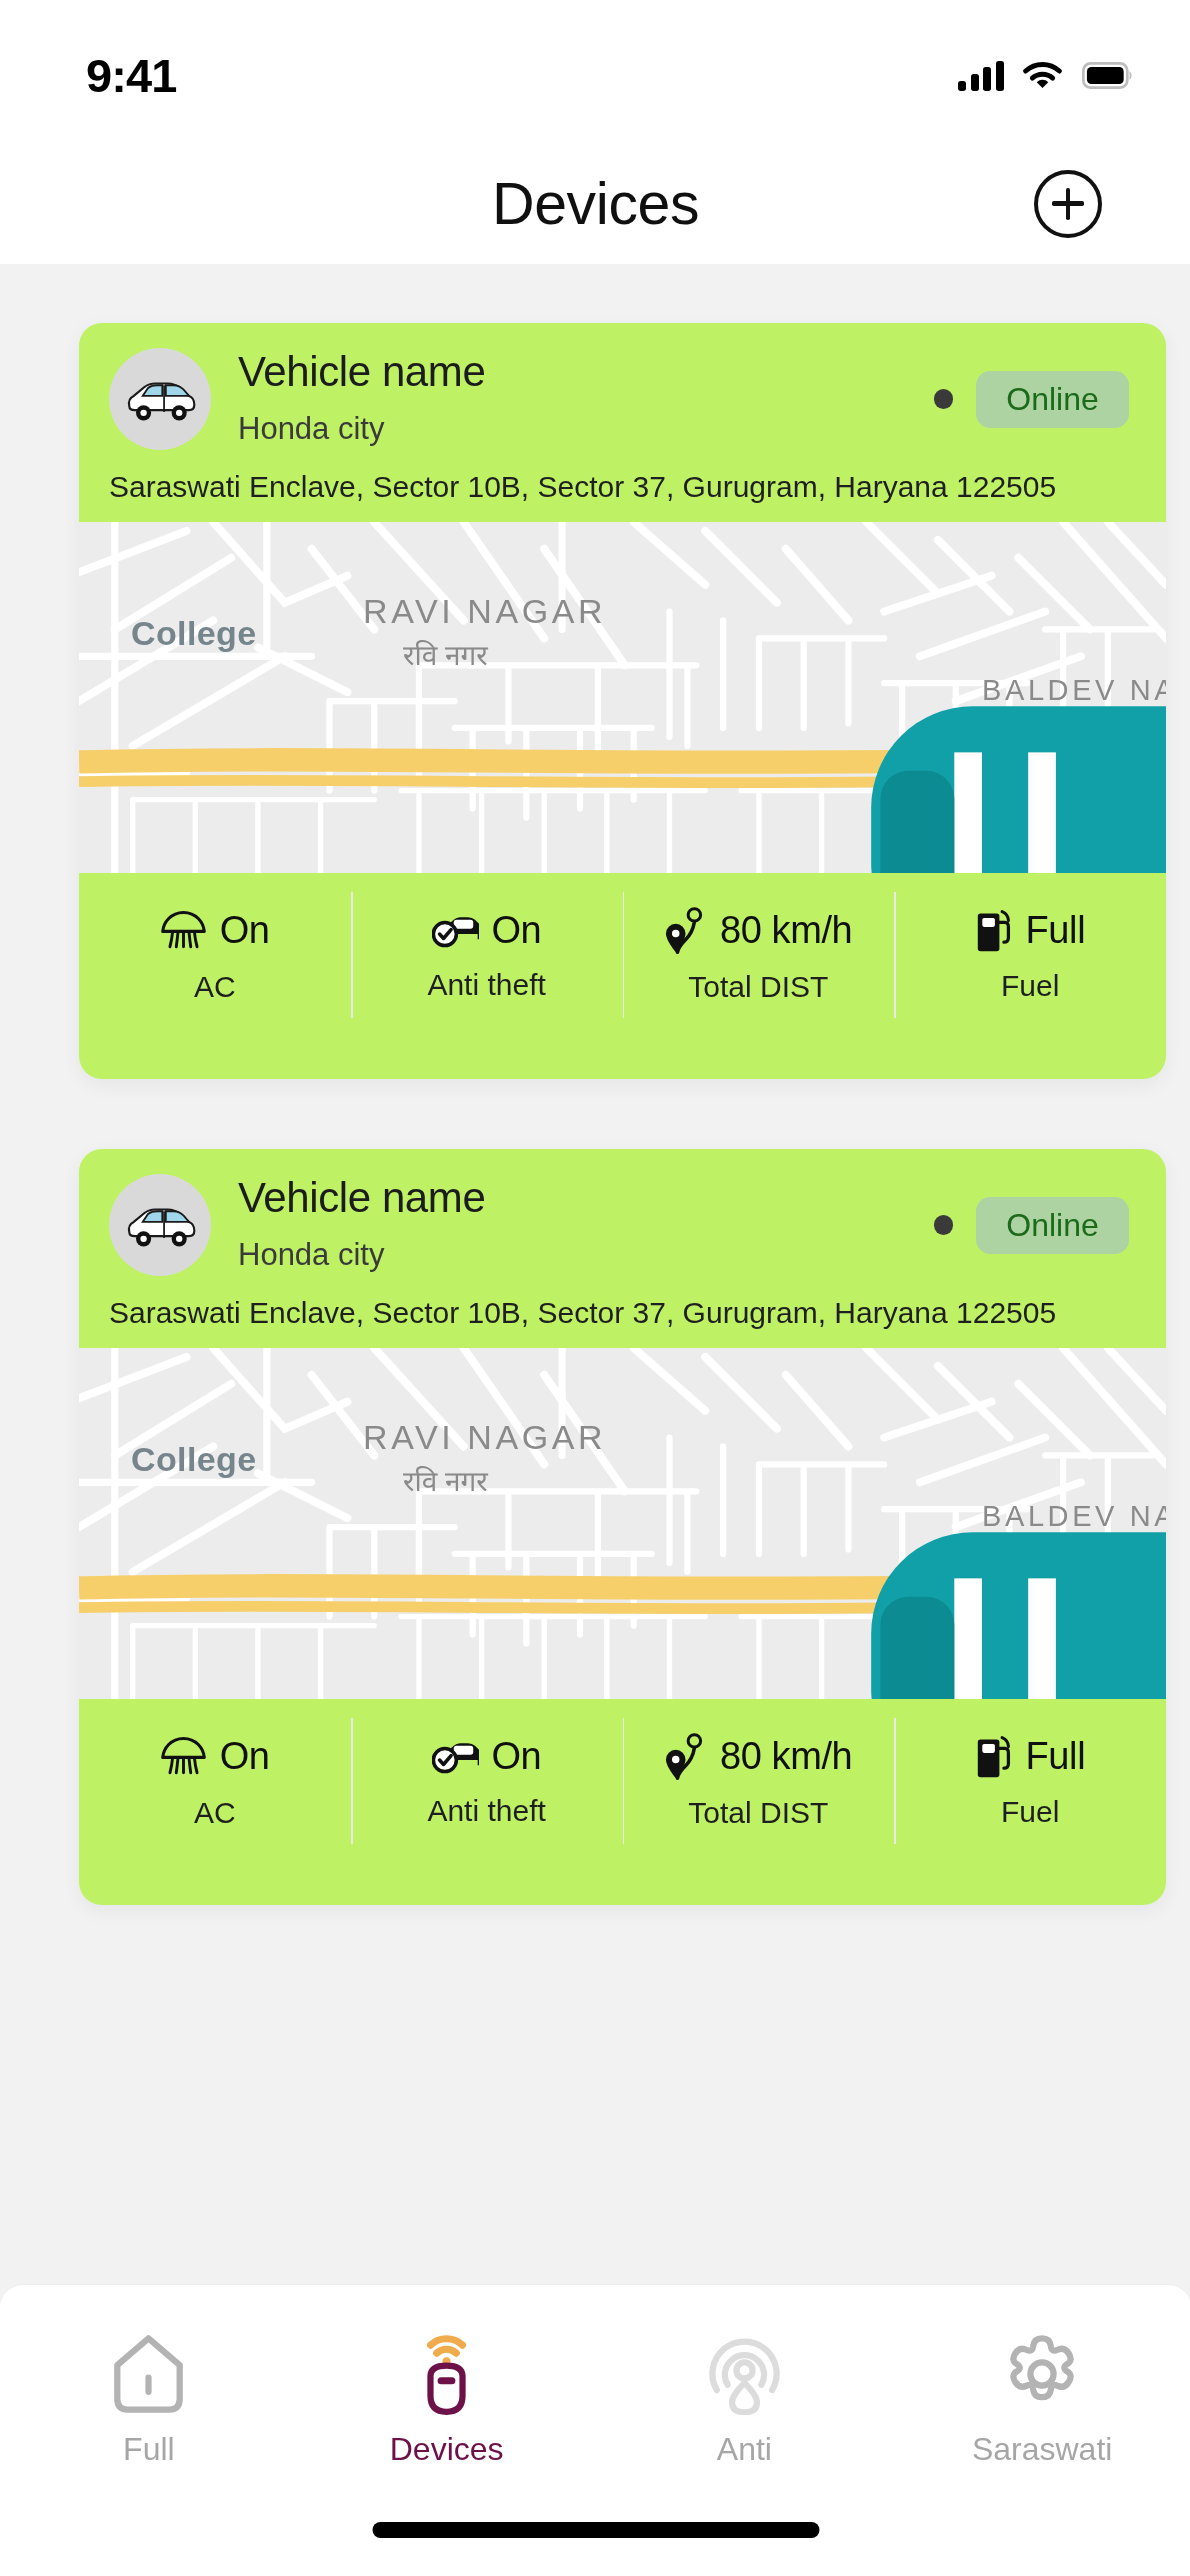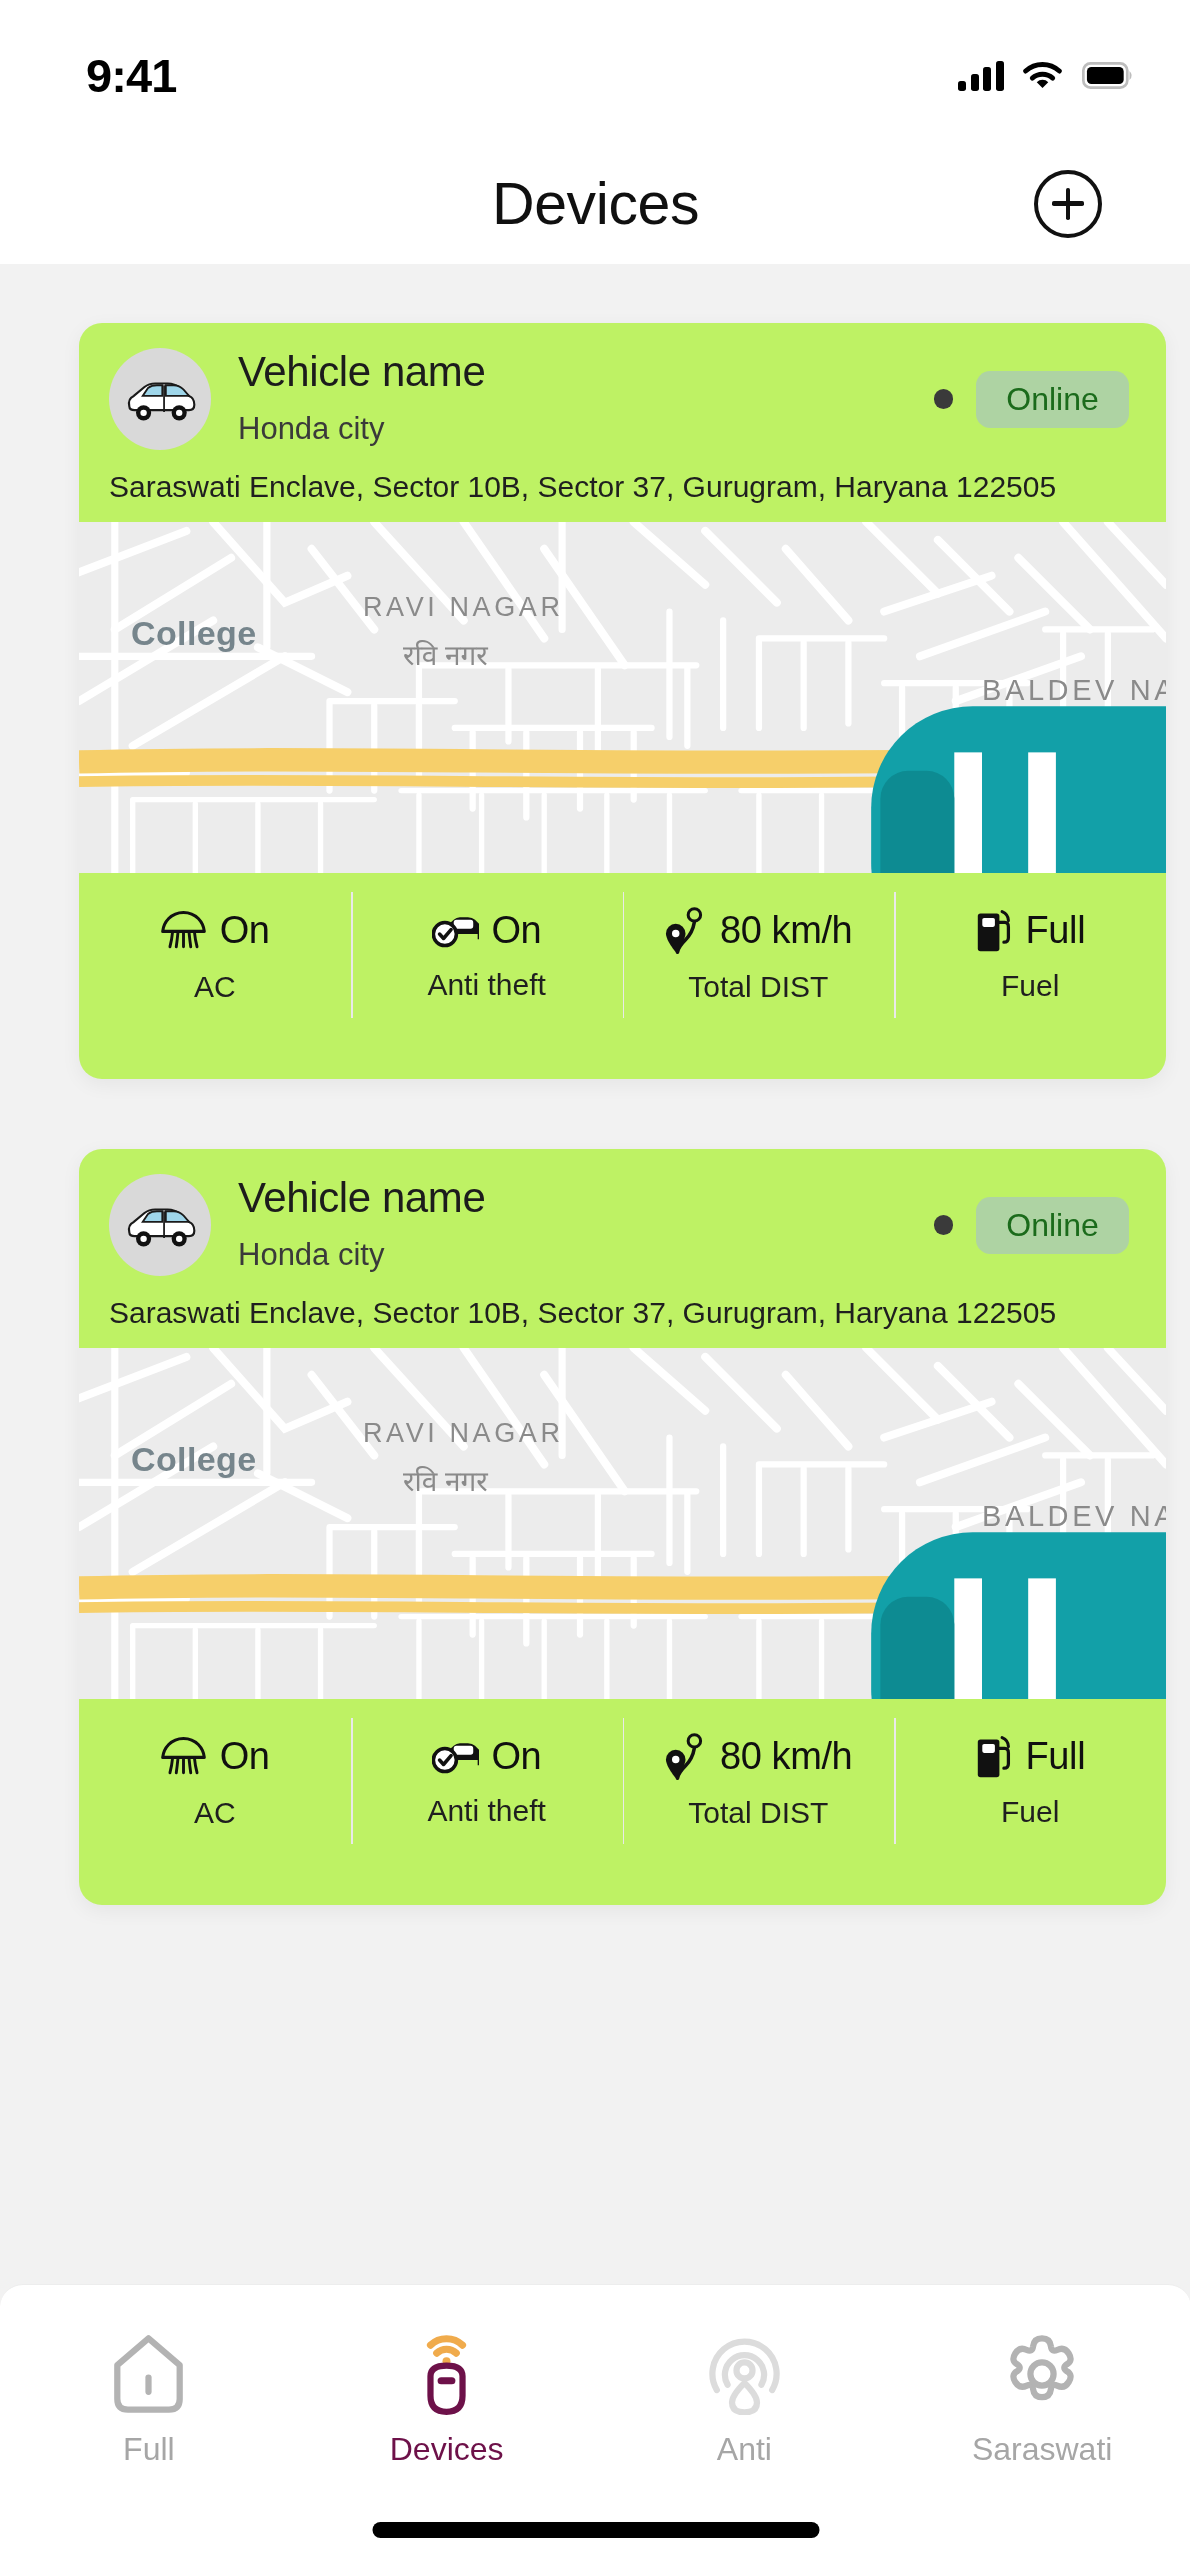--- a/index.html
+++ b/index.html
@@ -84,21 +84,21 @@
   }
 
   
   .map {
     position:relative; width:100%; height:351px;
     background:#ececec; overflow:hidden;
   }
   .map svg { position:absolute; inset:0; width:100%; height:100%; display:block; }
   .map-lbl { position:absolute; font-weight:600; pointer-events:none; }
   .lbl-college  { left:52px; top:92px; font-size:34px; color:#76858c; letter-spacing:0.4px; }
-  .lbl-ravi     { left:284px; top:70px;  font-size:27px; color:#8a8a8a; letter-spacing:3.6px; font-weight:500; }
+  .lbl-ravi     { left:284px; top:70px;  font-size:34px; color:#8a8a8a; letter-spacing:3.6px; font-weight:500; }
   .lbl-ravi-hi  { left:324px; top:113px; font-size:28px; color:#8a8a8a; font-weight:500; }
   .lbl-baldev   { left:903px; top:152px; font-size:29px; color:#8a8a8a; letter-spacing:3.6px; font-weight:500; white-space:nowrap; }
   .lbl-baldev-hi{ left:950px; top:195px; font-size:28px; color:#8a8a8a; font-weight:500; white-space:nowrap; }
 
   
   .stats { display:flex; height:165px; align-items:stretch; }
   .stat {
     flex:1 1 0; display:flex; flex-direction:column;
     align-items:center; justify-content:center; position:relative;
   }

